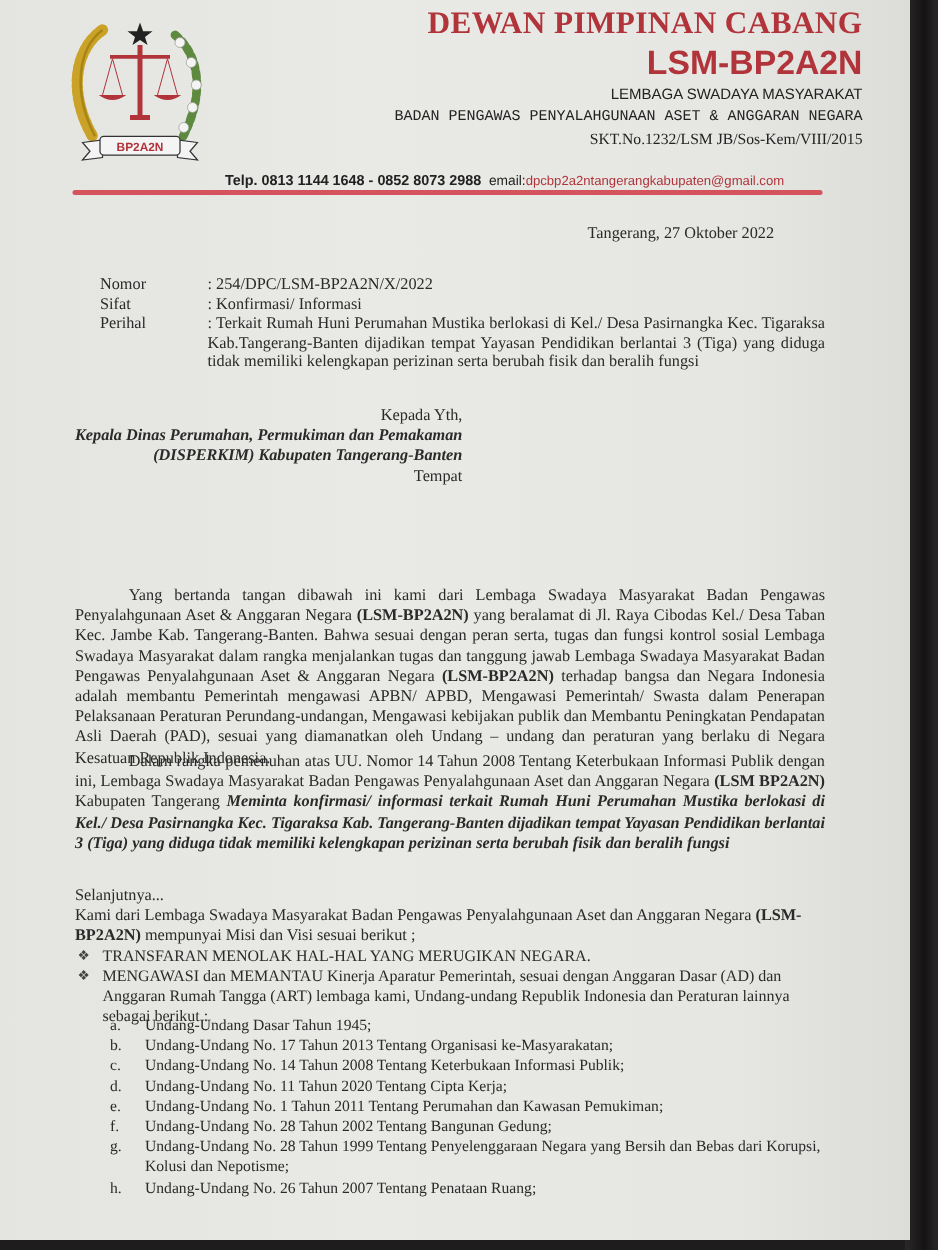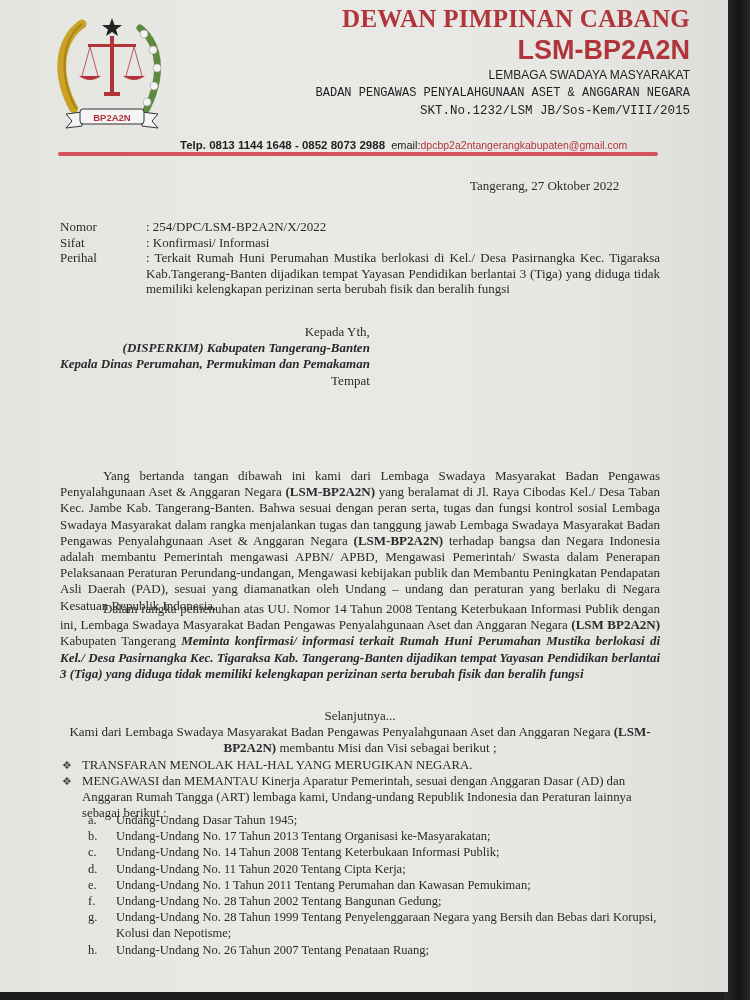--- a/index.html
+++ b/index.html
@@ -20,42 +20,42 @@
     position: absolute; right: 0; top: 0; width: 26px; height: 1000px;
     background: linear-gradient(90deg, #2b2828, #151313 60%, #2a2727);
   }
   
   .logo { position: absolute; left: 52px; top: 14px; width: 120px; height: 122px; }
   .kop { position: absolute; left: 170px; top: 4px; width: 520px; text-align: right; }
   .kop .t1 { font-family: "Liberation Serif", serif; font-weight: bold; color: #b1343b; font-size: 25px; letter-spacing: 0.3px; line-height: 30px; margin-left: 20px;}
   .kop .t2 { font-family: Liberation Sans, sans-serif; font-weight: bold; color: #b1343b; font-size: 27px; line-height: 32px; margin-left: 20px;}
   .kop .t3 { font-family: "Liberation Sans", sans-serif; font-size: 12px; color: #222; line-height: 18px; margin-left: 20px;}
   .kop .t4 { font-family: Liberation Mono, monospace; font-size: 12px; color: #222; line-height: 18px; margin-left: 20px;}
-  .kop .t5 { font-family: Liberation Mono, monospace; font-size: 12.5px; color: #222; line-height: 19px; margin-left: 20px;}
+  .kop .t5 { font-family: Liberation Serif, serif; font-size: 12.5px; color: #222; line-height: 19px; margin-left: 20px;}
   .kop .t6 { font-family: "Liberation Serif", serif; font-size: 13px; color: #222; line-height: 18px; margin-left: 20px;}
   .contact { position: absolute; left: 180px; top: 139px; font-family: Liberation Sans, sans-serif; font-size: 11px; color: #222; white-space: nowrap; }
   .contact b { font-size: 11.5px; }
   .contact .email { color: #b1343b; font-size: 10.5px; }
   .rule { position: absolute; left: 58px; top: 152px; width: 600px; height: 4px; background: #d4535c; border-radius: 2px; }
   .date { position: absolute; left: 470px; top: 178px; font-size: 13px; }
   .meta { position: absolute; left: 60px; top: 219px; font-size: 13px; line-height: 15.5px; width: 600px; }
-  .meta .row { display: flex; }
+  .meta .row { display: flex; margin-left: 20px; }
   .meta .k { width: 86px; flex: none; }
   .meta .v { flex: 1; text-align: justify; }
   .addr { position: absolute; left: 60px; top: 324px; font-size: 13px; line-height: 16px; text-align: right; }
   .addr .it { font-style: italic; font-weight: bold; }
   .addr .tempat { padding-left: 46px; margin-top: 1px; }
   .greet { position: absolute; left: 60px; top: 436px; font-size: 13px; line-height: 16px; }
   .greet .it { font-style: italic; font-weight: bold; }
   .para { position: absolute; left: 60px; width: 600px; font-size: 13px; line-height: 16.2px; text-align: justify; }
   .para .ind { display: inline-block; width: 43px; }
   .p1 { top: 468px; }
   .p2 { top: 601px; }
   .p2 .bi { font-weight: bold; font-style: italic; }
-  .p3 { top: 708px; text-align: center; }
+  .p3 { top: 708px; text-align: left; }
   .bul { position: absolute; left: 60px; width: 600px; font-size: 12.8px; line-height: 16px; }
   .bul .item { display: flex; }
   .bul .dia { width: 20px; flex: none; color: #444; font-size: 11px; padding-left: 2px; }
   .laws { position: absolute; left: 88px; top: 812px; width: 570px; font-size: 12.5px; line-height: 16.2px; }
   .laws .item { display: flex; }
   .laws .lt { width: 28px; flex: none; }
   .laws .tx { flex: 1; }
 </style>
 </head>
 <body>
@@ -121,33 +121,33 @@
       <span class="v">: Konfirmasi/ Informasi</span>
     </div>
     <div class="row">
       <span class="k">Perihal</span>
       <span class="v">: Terkait Rumah Huni Perumahan Mustika berlokasi di Kel./ Desa Pasirnangka Kec. Tigaraksa Kab.Tangerang-Banten dijadikan tempat Yayasan Pendidikan berlantai 3 (Tiga) yang diduga tidak memiliki kelengkapan perizinan serta berubah fisik dan beralih fungsi</span>
     </div>
   </div>
 
   <div class="addr">
     <div>Kepada Yth,</div>
+    <div class="it">Kepala Dinas Perumahan, Permukiman dan Pemakaman</div>
     <div class="it">(DISPERKIM) Kabupaten Tangerang-Banten</div>
-    <div class="it">Kepala Dinas Perumahan, Permukiman dan Pemakaman</div>
     <div class="tempat">Tempat</div>
   </div>
 
 
   <div class="para p1"><span class="ind"></span><span>Yang bertanda tangan dibawah ini kami dari Lembaga Swadaya Masyarakat Badan Pengawas Penyalahgunaan Aset &amp; Anggaran Negara </span><b>(LSM-BP2A2N)</b><span> yang beralamat di Jl. Raya Cibodas Kel./ Desa Taban Kec. Jambe Kab. Tangerang-Banten. Bahwa sesuai dengan peran serta, tugas dan fungsi kontrol sosial Lembaga Swadaya Masyarakat dalam rangka menjalankan tugas dan tanggung jawab Lembaga Swadaya Masyarakat Badan Pengawas Penyalahgunaan Aset &amp; Anggaran Negara </span><b>(LSM-BP2A2N)</b><span> terhadap bangsa dan Negara Indonesia adalah membantu Pemerintah mengawasi APBN/ APBD, Mengawasi Pemerintah/ Swasta dalam Penerapan Pelaksanaan Peraturan Perundang-undangan, Mengawasi kebijakan publik dan Membantu Peningkatan Pendapatan Asli Daerah (PAD), sesuai yang diamanatkan oleh Undang – undang dan peraturan yang berlaku di Negara Kesatuan Republik Indonesia.</span></div>
 
   <div class="para p2"><span class="ind"></span><span>Dalam rangka pemenuhan atas UU. Nomor 14 Tahun 2008 Tentang Keterbukaan Informasi Publik dengan ini, Lembaga Swadaya Masyarakat Badan Pengawas Penyalahgunaan Aset dan Anggaran Negara </span><b>(LSM BP2A2N)</b><span> Kabupaten Tangerang </span><span class="bi">Meminta konfirmasi/ informasi terkait Rumah Huni Perumahan Mustika berlokasi di Kel./ Desa Pasirnangka Kec. Tigaraksa Kab. Tangerang-Banten dijadikan tempat Yayasan Pendidikan berlantai 3 (Tiga) yang diduga tidak memiliki kelengkapan perizinan serta berubah fisik dan beralih fungsi</span></div>
 
   <div class="para p3">
     <div>Selanjutnya...</div>
-    <div><span>Kami dari Lembaga Swadaya Masyarakat Badan Pengawas Penyalahgunaan Aset dan Anggaran Negara </span><b>(LSM-BP2A2N)</b><span> membantu Misi dan Visi sebagai berikut ;</span></div>
+    <div><span>Kami dari Lembaga Swadaya Masyarakat Badan Pengawas Penyalahgunaan Aset dan Anggaran Negara </span><b>(LSM-BP2A2N)</b><span> mempunyai Misi dan Visi sesuai berikut ;</span></div>
   </div>
 
   <div class="bul" style="top: 757px;">
     <div class="item">
       <span class="dia">❖</span>
       <span>TRANSFARAN MENOLAK HAL-HAL YANG MERUGIKAN NEGARA.</span>
     </div>
     <div class="item">
       <span class="dia">❖</span>
       <span>MENGAWASI dan MEMANTAU Kinerja Aparatur Pemerintah, sesuai dengan Anggaran Dasar (AD) dan Anggaran Rumah Tangga (ART) lembaga kami, Undang-undang Republik Indonesia dan Peraturan lainnya sebagai berikut :</span>

